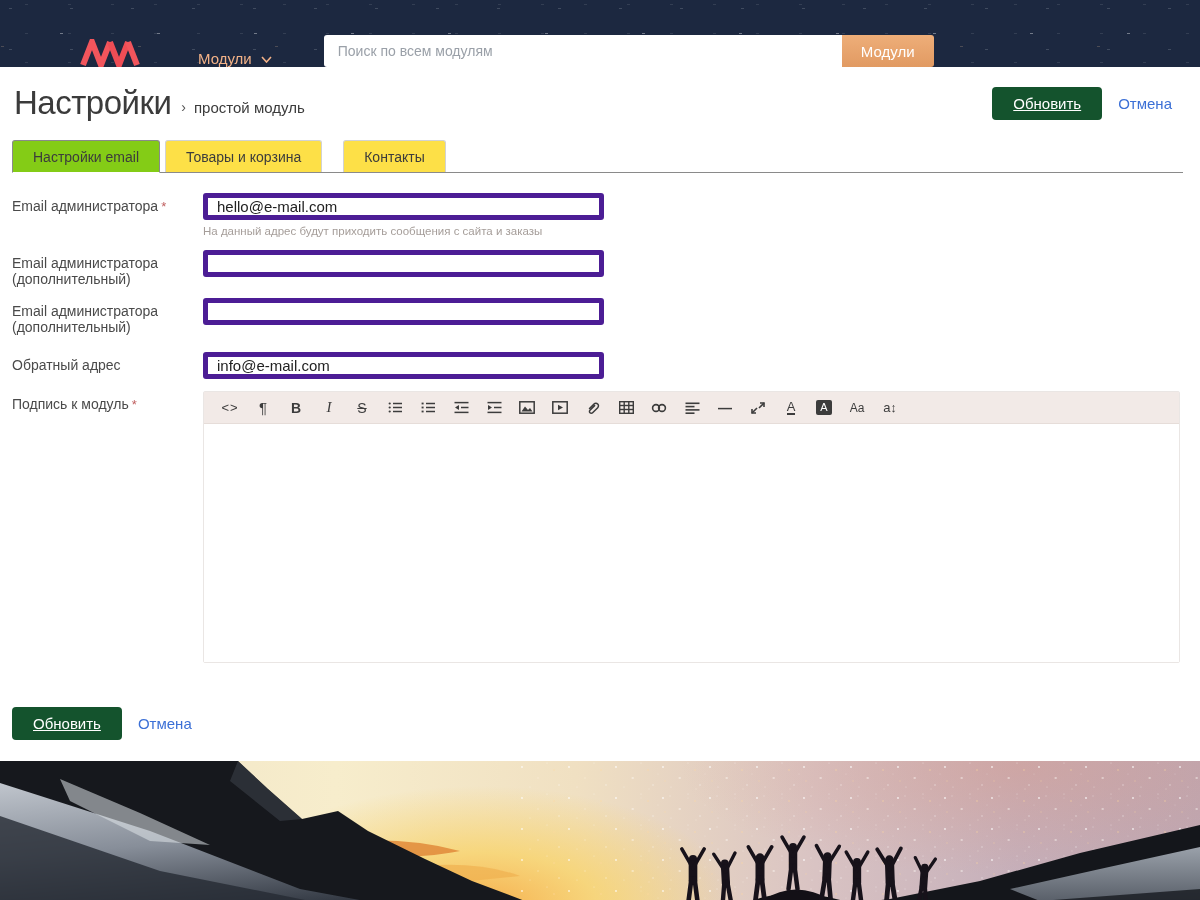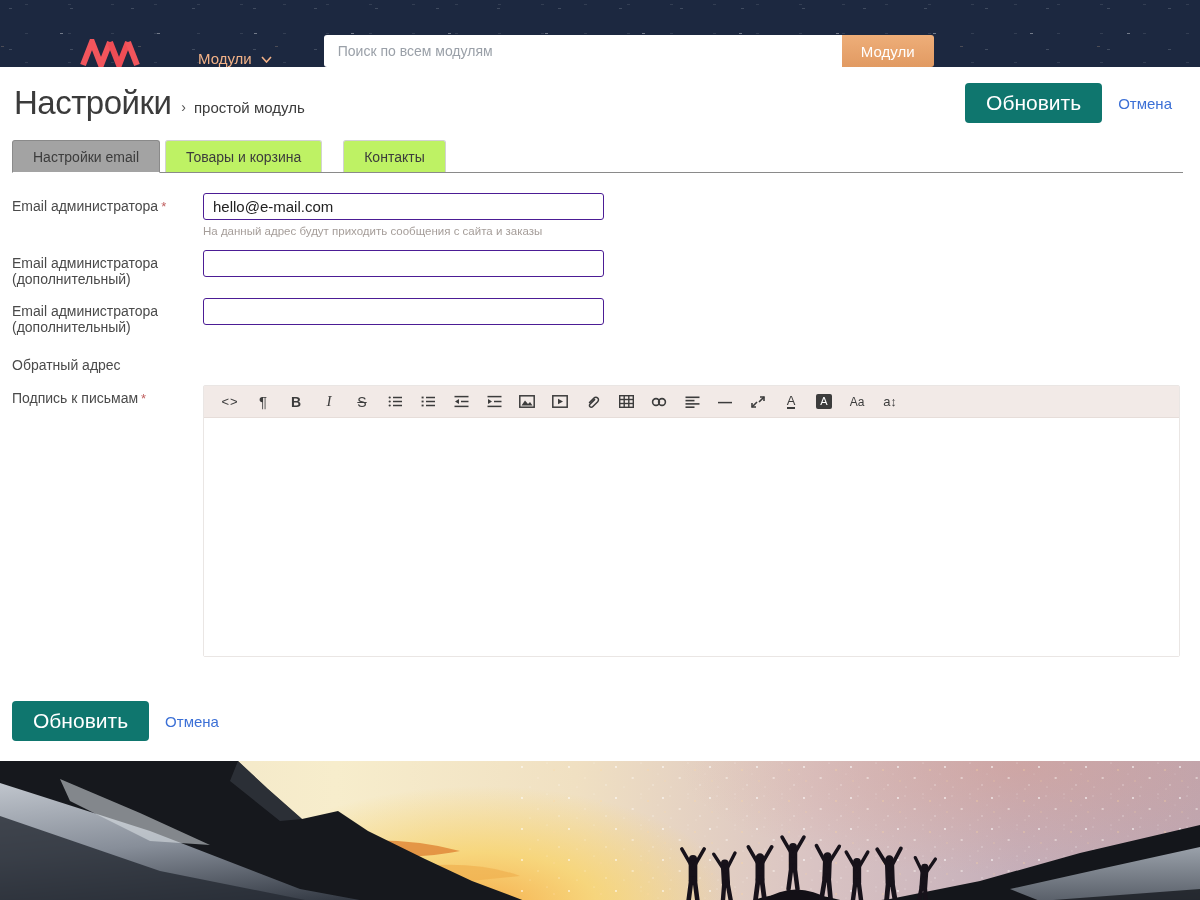--- a/index.html
+++ b/index.html
@@ -32,42 +32,42 @@
     background:linear-gradient(180deg,#eeae79 0%, #e19a62 100%);
     font-family:"Liberation Sans", sans-serif; }
 
   
   .content{ height:681px; overflow:hidden; padding:0 0 0 12px; }
   .pagehead{ display:flex; align-items:center; margin:16px 28px 0 2px; height:40px; }
   .pagehead h1{ font-size:33px; font-weight:500; color:#3b3b3b; letter-spacing:-.5px; }
   .crumb-sep{ color:#555; font-size:14px; margin:8px 0 0 10px; }
   .crumb{ color:#3b3b3b; font-size:15px; margin:8px 0 0 8px; }
   .head-actions{ margin-left:auto; display:flex; align-items:center; gap:16px; }
-  .btn-gray{ background:#0f766e; color:#fff; border:none; border-radius:4px;
-    padding:8px 21px; font-size:21px; cursor:pointer;
-    font-family:"Liberation Sans", sans-serif; }
+  .btn-gray{ background:#14532d; color:#fff; border:none; border-radius:4px;
+    padding:8px 21px; font-size:15px; cursor:pointer;
+    font-family:"Liberation Sans", sans-serif;text-decoration:underline; }
   .link-blue{ color:#3c70d6; font-size:15px; text-decoration:none; cursor:pointer; }
 
   
   .tabs{ display:flex; gap:5px; margin:17px 17px 0 0; border-bottom:1px solid #8a8a8a;
     align-items:flex-end; }
   .tab{ padding:8px 20px 7px; font-size:14px; color:#3c3c3c; cursor:pointer;
-    background:#bef264; border:1px solid #d2d2d2; border-bottom:none;
+    background:#fde047; border:1px solid #d2d2d2; border-bottom:none;
     border-radius:3px 3px 0 0; white-space:nowrap; }
-  .tab.active{ background:#a3a3a3; border:1px solid #8a8a8a; border-bottom:1px solid #fff;
+  .tab.active{ background:#84cc16; border:1px solid #8a8a8a; border-bottom:1px solid #fff;
     margin-bottom:-1px; }
   .tab:nth-child(3){ margin-left:16px; }
 
   
   .form{ margin-top:2px; }
   .row{ display:grid; grid-template-columns:191px 1fr; margin-top:20px; }
   .row .lbl{ font-size:14px; color:#4a4a4a; padding-top:5px; line-height:16px;
     padding-right:24px; }
   .req{ color:#c06060; font-style:normal; margin-left:3px; font-size:13px; }
-  .txt{ width:401px; height:27px; border:1px solid #4c1d95; border-radius:3px;
+  .txt{ width:401px; height:27px; border:5px solid #4c1d95; border-radius:3px;
     padding:0 9px; font-size:15px; color:#222; outline:none;
     font-family:"Liberation Sans", sans-serif; }
   .help{ font-size:11.5px; color:#a59d99; margin-top:5px; }
   .row.r2{ margin-top:13px; }
   .row.r3{ margin-top:11px; }
   .row.r4{ margin-top:17px; }
   .row.red{ margin-top:12px; }
 
   
   .editor{ width:977px; border:1px solid #eae6e4; border-radius:2px; }
@@ -161,25 +161,28 @@
       </div>
       <div>
         <input class="txt" type="text" value="" style="">
       </div>
     </div>
 
     <div class="row r4">
       <div class="lbl">
         <span>Обратный адрес</span>
       </div>
+      <div>
+        <input class="txt" type="text" value="info@e-mail.com" style="">
+      </div>
     </div>
 
     <div class="row red">
       <div class="lbl">
-        <span>Подпись к письмам</span><em class="req">*</em>
+        <span>Подпись к модуль</span><em class="req">*</em>
       </div>
       <div class="editor">
         <div class="ed-toolbar">
           <button class="ed-btn g-code">&lt;&gt;</button>
           <button class="ed-btn g-para">¶</button>
           <button class="ed-btn g-bold">B</button>
           <button class="ed-btn g-italic">I</button>
           <button class="ed-btn g-strike">S</button>
           <button class="ed-btn">
             <svg width="15" height="13" viewBox="0 0 15 13" stroke="#3c3c3c" stroke-width="1.5">

